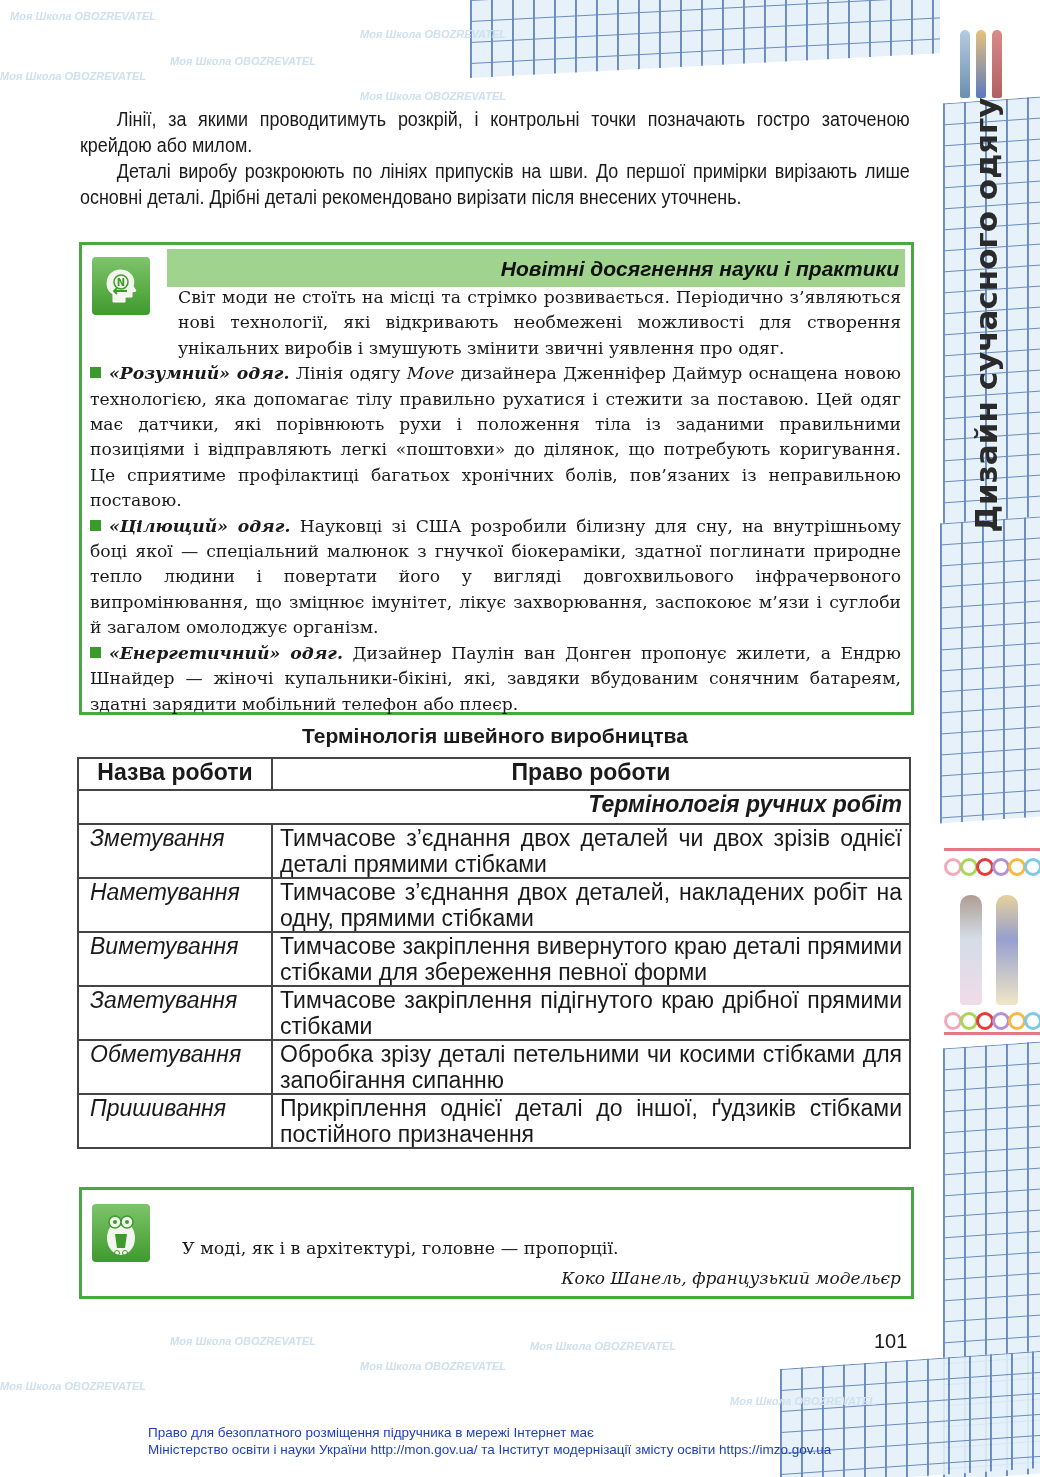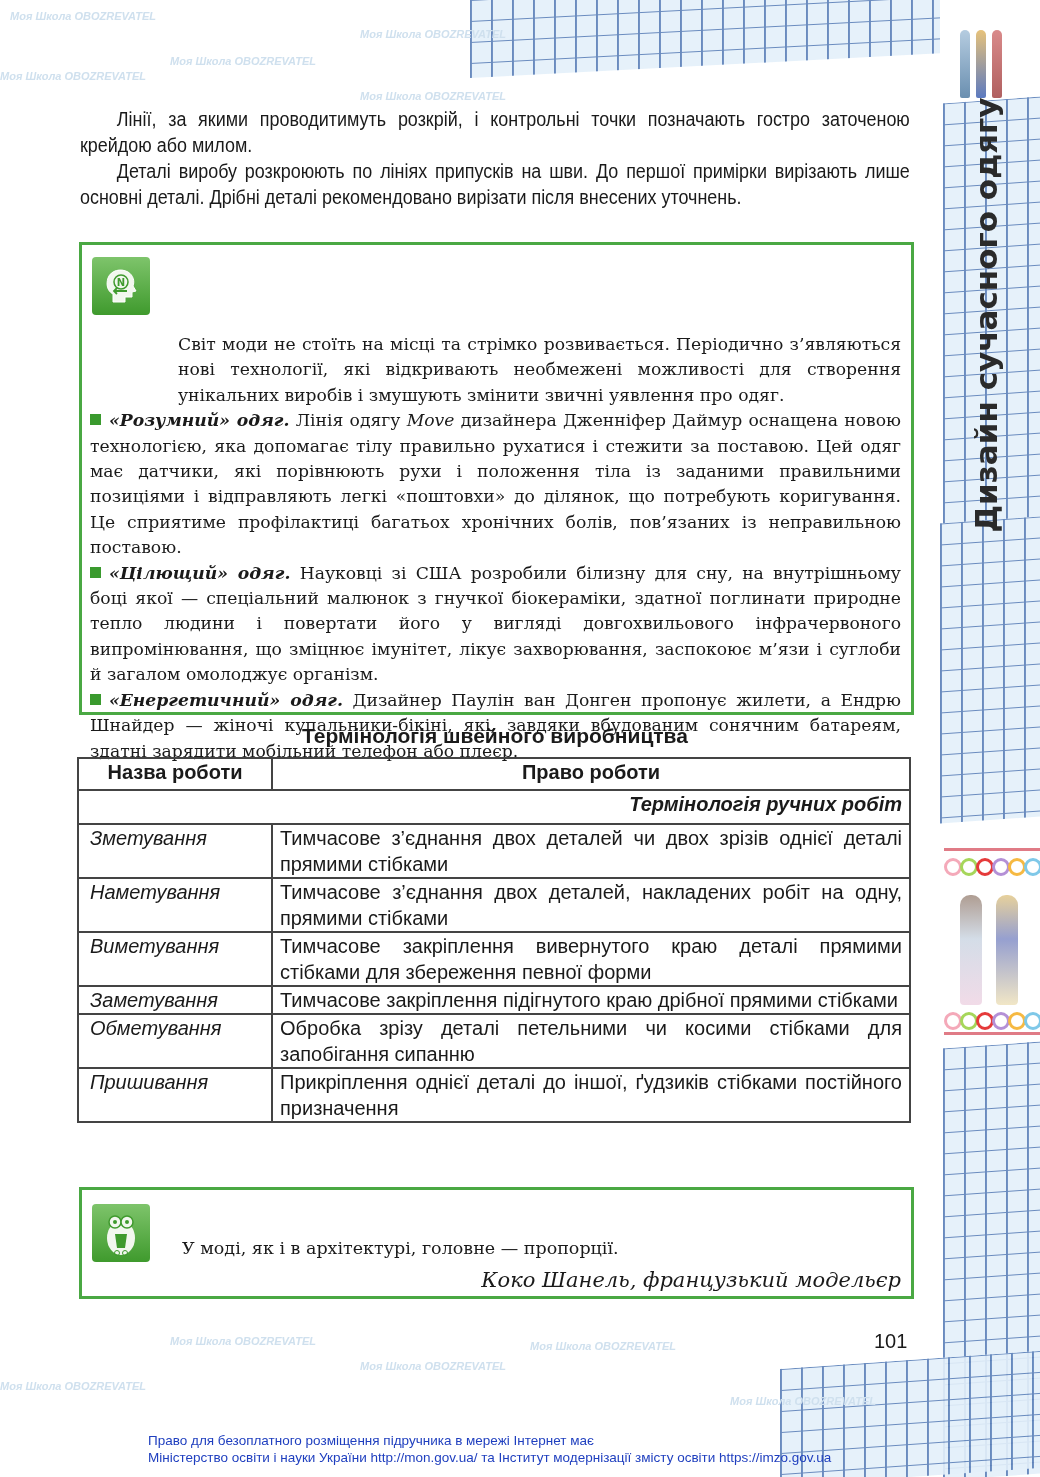--- a/index.html
+++ b/index.html
@@ -64,45 +64,45 @@
   }
   .icon-sq {
     position:absolute; left:10px; top:12px; width:58px; height:58px; border-radius:4px;
     background:linear-gradient(#7ec46b, #3f9a2d); display:flex; align-items:center; justify-content:center;
   }
   .box-body {
     position:absolute; left:8px; right:10px; font-family:"DejaVu Serif", serif; font-size:17.2px;
     line-height:25.4px; text-align:justify; color:#1a1a1a;
   }
   .box1 .box-body { top:40px; }
-  .lead { padding-left:88px;margin-top:47px; }
+  .lead { padding-left:88px; }
   .bullet { display:inline-block; width:11px; height:11px; background:#3a9a2e; margin-right:8px; vertical-align:1px; }
   .term { font-weight:bold; font-style:italic; }
   .ital { font-style:italic; }
 
   .tbl-title {
     position:absolute; left:80px; width:830px; top:724px; text-align:center;
     font-weight:bold; font-size:21px;
   }
   table.terms {
     position:absolute; left:77px; top:757px; width:834px; border-collapse:collapse;
-    font-size:20px; line-height:26px;
+    font-size:23px; line-height:26px;
   }
   table.terms td, table.terms th { border:2px solid #444; padding:0 7px; vertical-align:top; }
   table.terms th { font-weight:bold; height:30px; }
   table.terms .sub { text-align:right; font-weight:bold; font-style:italic; height:32px; }
   table.terms td.name { font-style:italic; width:174px; padding-left:11px; }
   table.terms td.desc { text-align:justify;margin-left:44px; }
 
   .quote { position:absolute; left:100px; right:10px; top:48px; font-family:"DejaVu Serif", serif; font-size:17.5px; }
-  .author { position:absolute; right:10px; top:78px; font-family:"DejaVu Serif", serif; font-style:italic; font-size:21px; }
+  .author { position:absolute; right:10px; top:78px; font-family:"DejaVu Serif", serif; font-style:italic; font-size:17px; }
 
   .page-num { position:absolute; left:874px; top:1330px; font-size:20px; }
   .footer {
-    position:absolute; left:148px; top:1424px; font-size:13.5px; line-height:17px; color:#1f3fbf;margin-top:8px;
+    position:absolute; left:148px; top:1424px; font-size:13.5px; line-height:17px; color:#1f3fbf;
   }
   .wm { position:absolute; font-size:11px; font-weight:bold; font-style:italic; color:#cfe0ee; white-space:nowrap; }
 </style>
 </head>
 <body>
 
 <div class="grid grid-top"></div>
 <div class="grid grid-side-top"></div>
 <div class="grid grid-side-mid"></div>
 <div class="grid grid-side-bot"></div>
@@ -153,20 +153,21 @@
       <div class="ring" style="border-color:#7fc8e8"></div>
 
   </div>
   <div class="deco-line" style="top:192px"></div>
 </div>
 
 <p class="para p1" style="margin:0">Лінії, за якими проводитимуть розкрій, і контрольні точки позначають гостро заточеною крейдою або милом.</p>
 <p class="para p2" style="margin:0;top:158px">Деталі виробу розкроюють по лініях припусків на шви. До першої примірки вирізають лише основні деталі. Дрібні деталі рекомендовано вирізати після внесених уточнень.</p>
 
 <div class="box box1">
+  <div class="box-head">Новітні досягнення науки і практики</div>
   <div class="icon-sq">
     <svg width="44" height="44" viewBox="0 0 44 44">
       <path d="M14 38 L14 30 C8 27 7 20 9 14 C12 6 22 4 29 8 C34 11 36 17 34 22 L37 27 L33 28 L33 33 L26 33 L26 38 Z" fill="#f2f7ee" stroke="#fff" stroke-width="1"></path>
       <circle cx="22" cy="18" r="7" fill="none" stroke="#3f9a2d" stroke-width="1.5"></circle>
       <text x="22" y="22" text-anchor="middle" font-size="10" font-weight="bold" fill="#3f9a2d" font-family="DejaVu Sans, sans-serif">N</text>
       <path d="M28 27 L16 27 M18 24 L15 27 L18 30" stroke="#3f9a2d" stroke-width="1.8" fill="none"></path>
     </svg>
   </div>
   <div class="box-body">
     <div class="lead">Світ моди не стоїть на місці та стрімко розвивається. Періодично з’являються нові технології, які відкривають необмежені можливості для створення унікальних виробів і змушують змінити звичні уявлення про одяг.</div>

